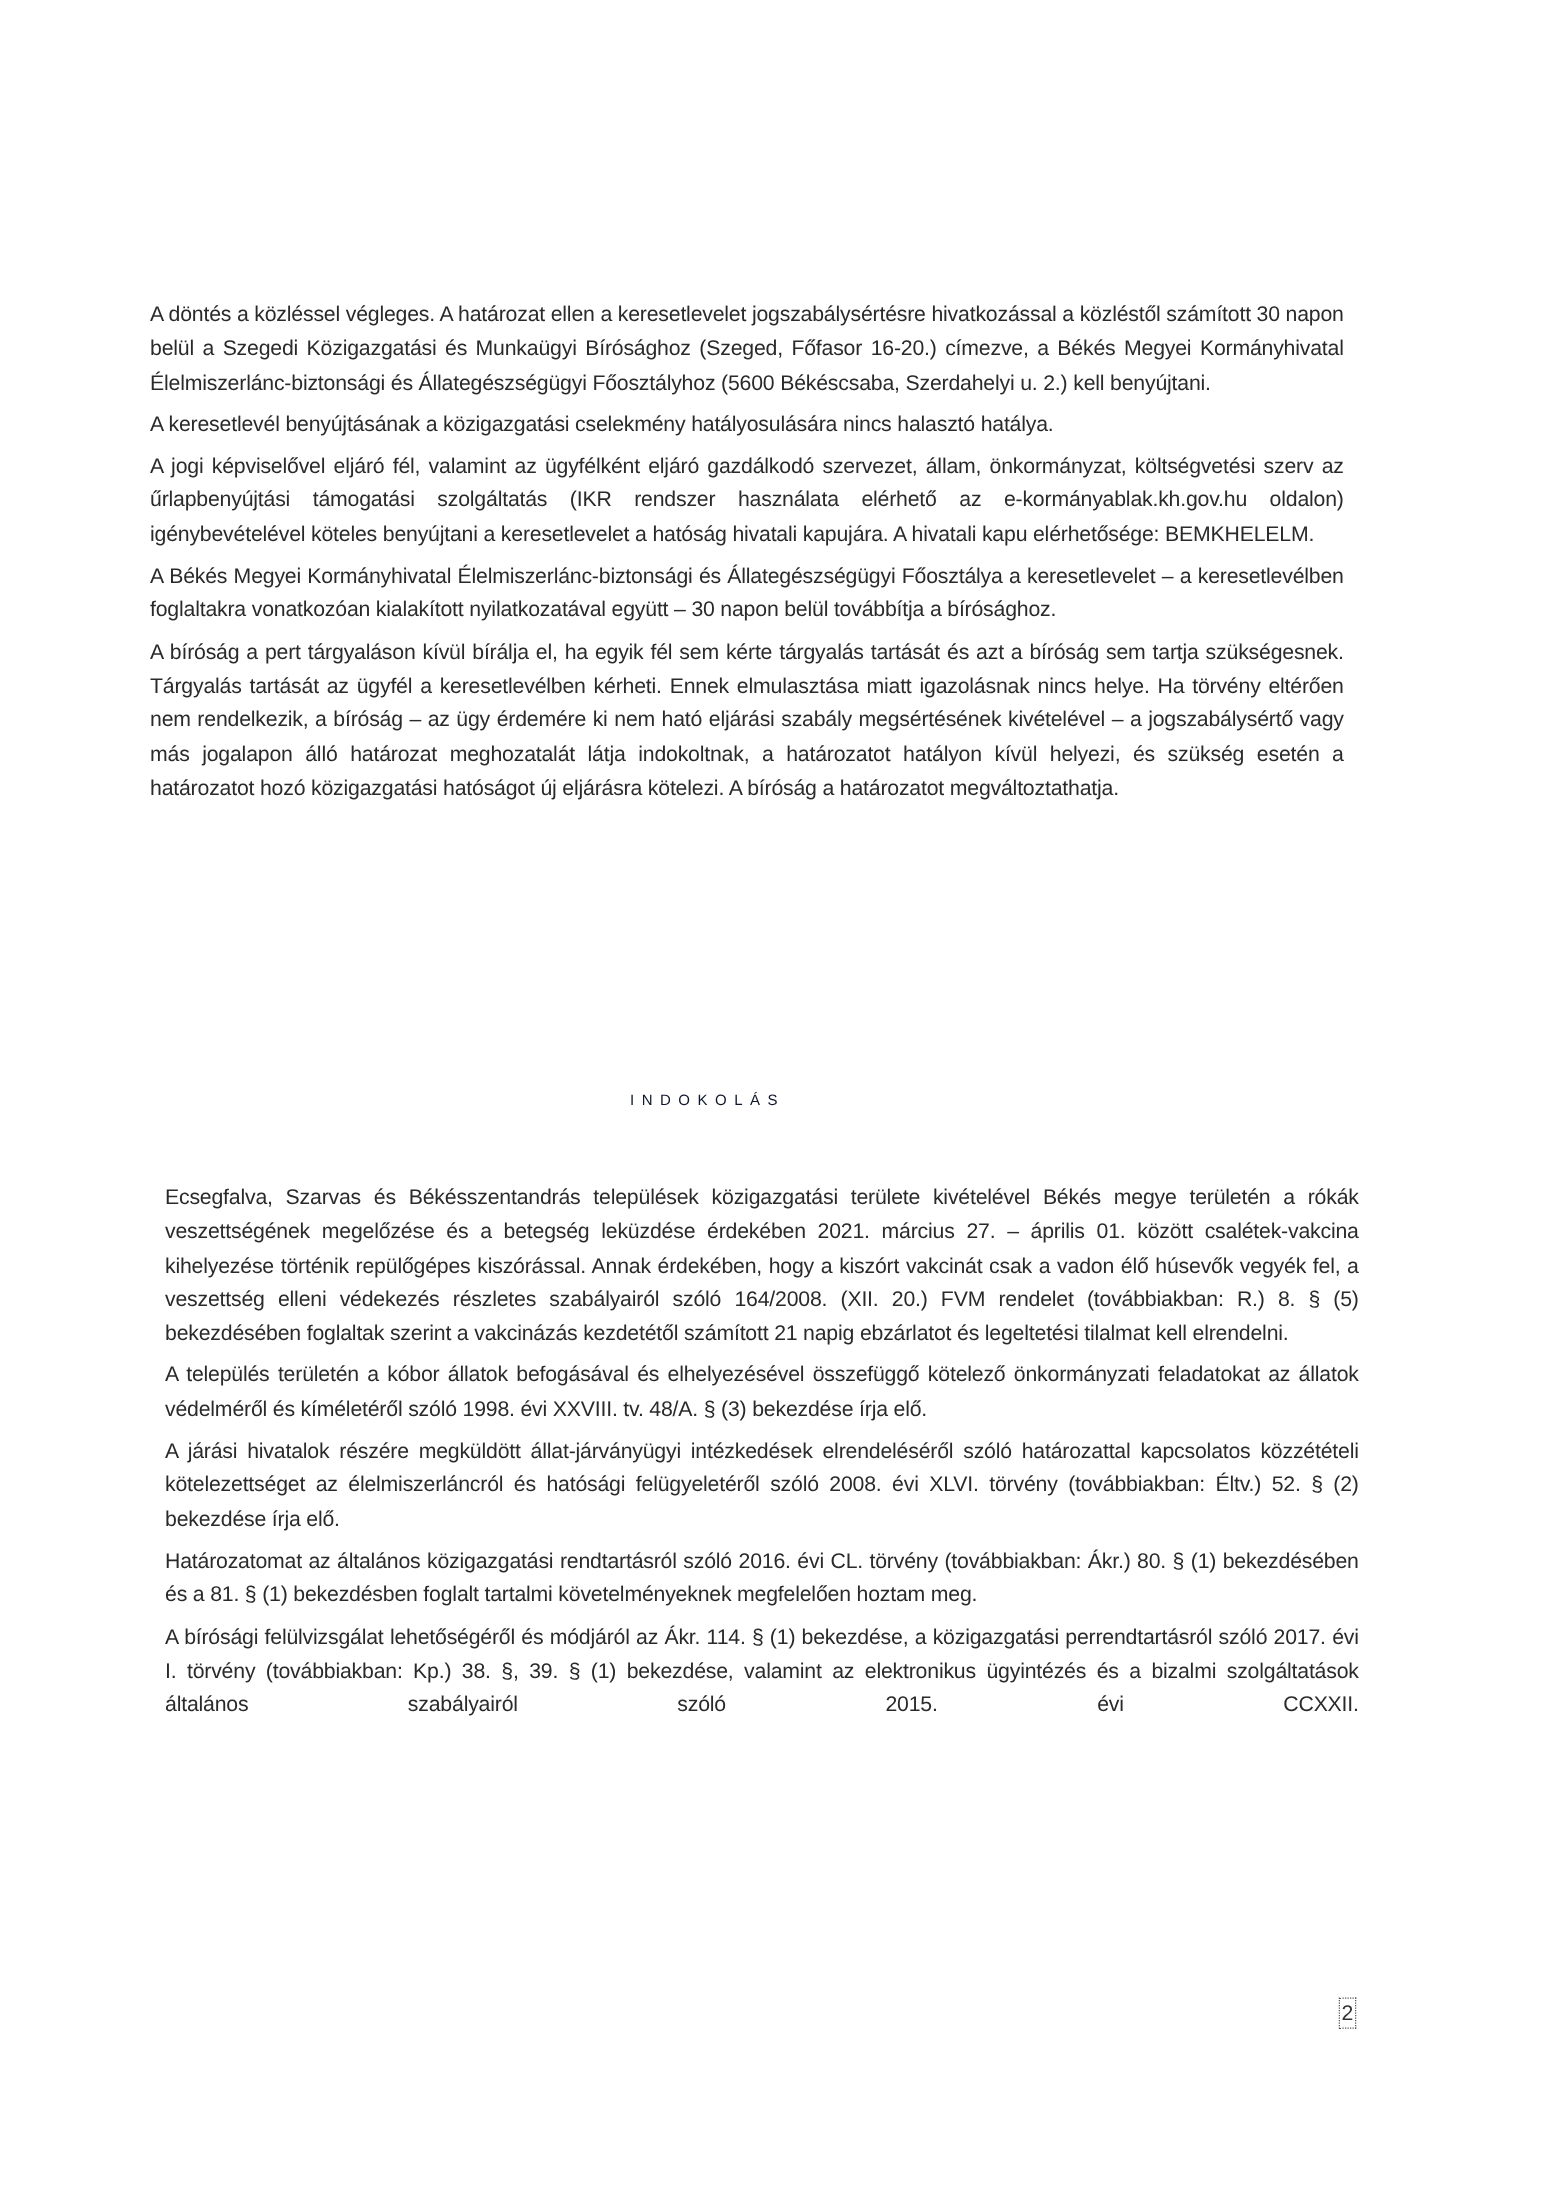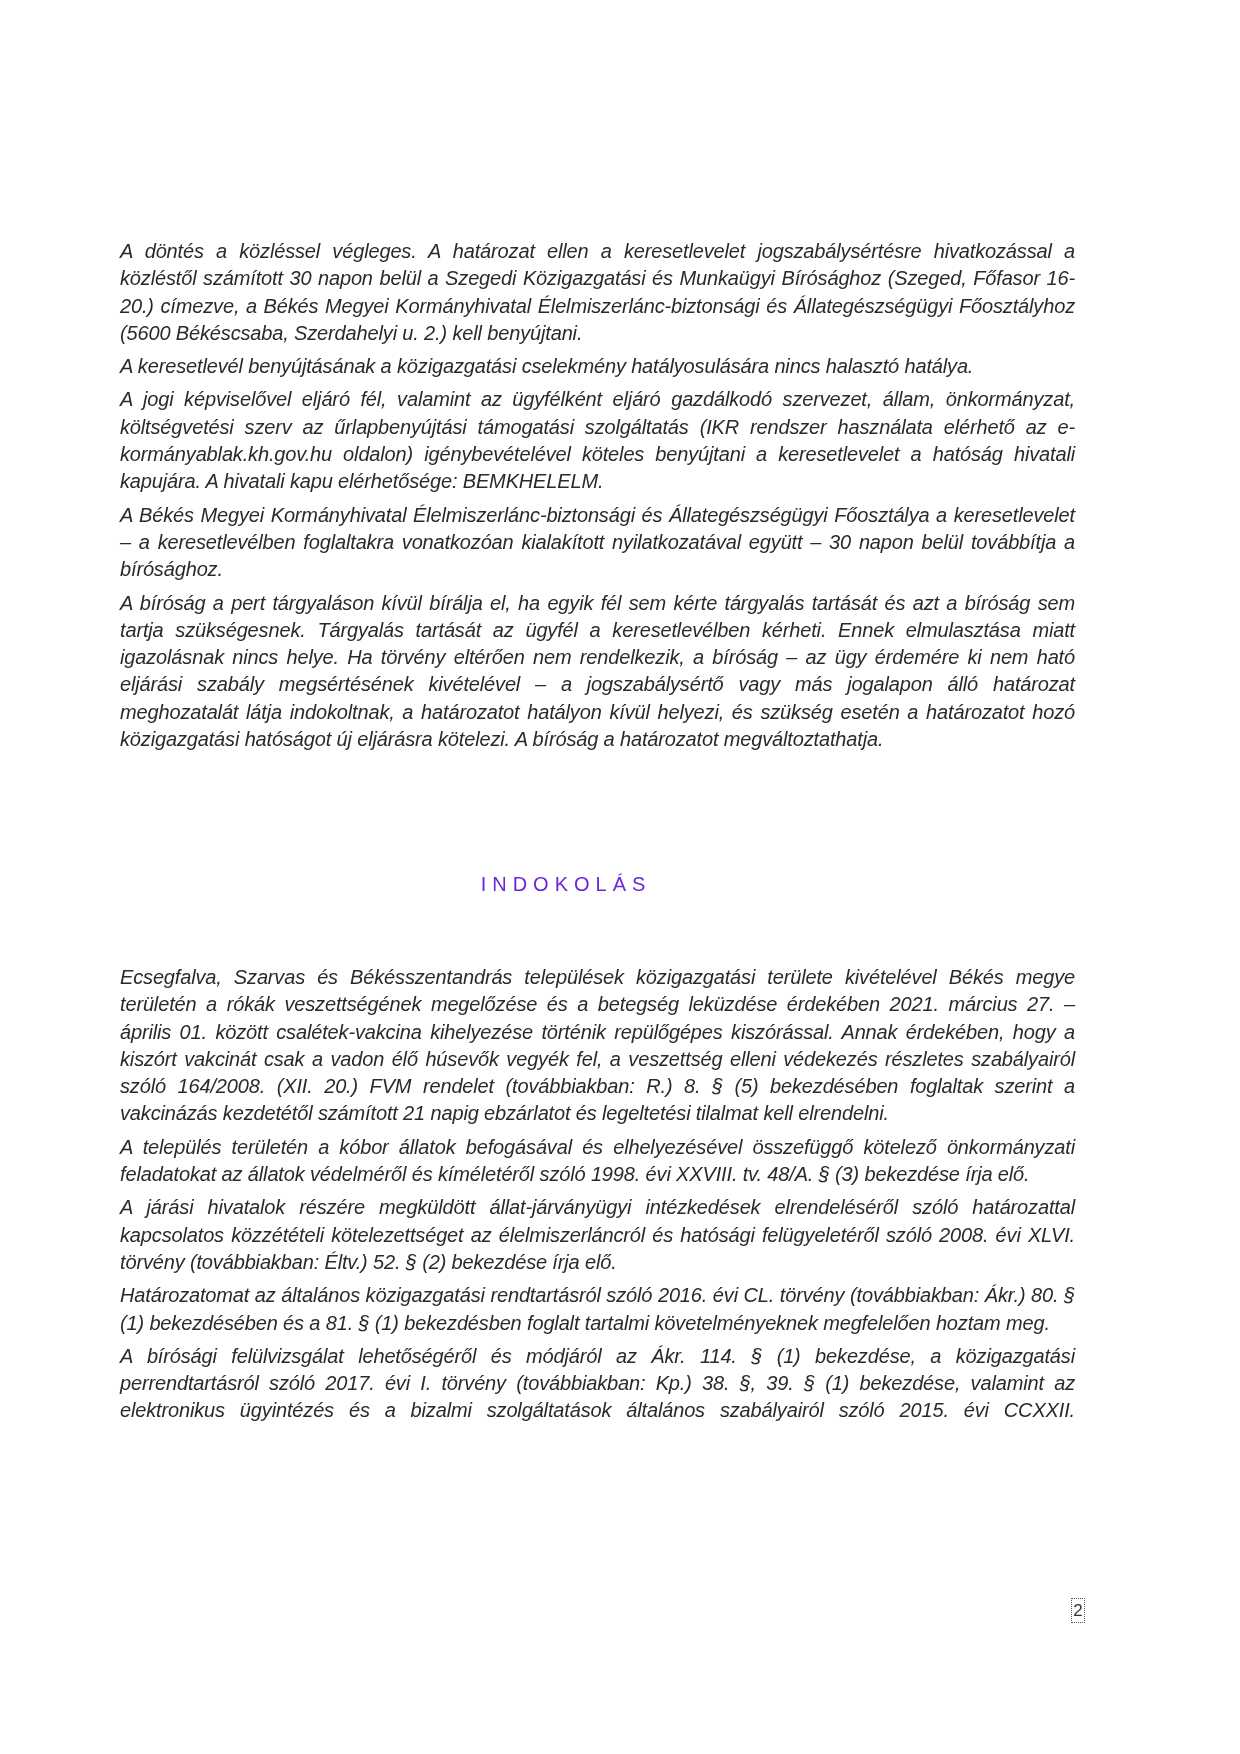--- a/index.html
+++ b/index.html
@@ -1,28 +1,28 @@
 <!DOCTYPE html>
 <html><head>
 <meta charset="utf-8">
 <style>
   html, body { margin: 0; padding: 0; background: #ffffff; }
   body { width: 1240px; height: 1754px; position: relative; overflow: hidden; }
   .page {
     position: absolute; left: 120px; top: 238px; width: 955px;
-    font-family: "Liberation Sans", sans-serif; font-size: 20px; line-height: 27.3px;
-    color: #2a2a2a; letter-spacing: -0.15px; font-style: italic;
+    font-family: "Liberation Sans", sans-serif; font-size: 17px; line-height: 27.3px;
+    color: #2a2a2a; letter-spacing: -0.15px;
   }
   .page p { margin: 0 0 6px 0; text-align: justify; }
   .heading {
     position: absolute; left: 0; width: 1132px; top: 873px; text-align: center;
-    font-family: "Liberation Sans", sans-serif; font-size: 20px; letter-spacing: 6px;
-    color: #6d28d9; font-weight: normal;
+    font-family: "Liberation Sans", sans-serif; font-size: 12px; letter-spacing: 6px;
+    color: #0f172a; font-weight: normal;
   }
-  .page2 { top: 964px; }
+  .page2 { top: 944px; margin-left: 12px; }
   .pagenum {
     position: absolute; left: 1071px; top: 1598px; width: 12px; height: 23px;
     border: 1px dotted #555; font-family: "Liberation Sans", sans-serif; font-size: 17px;
     line-height: 23px; text-align: center; color: #333;
   }
 </style>
 </head>
 <body>
 
 <div class="page">

